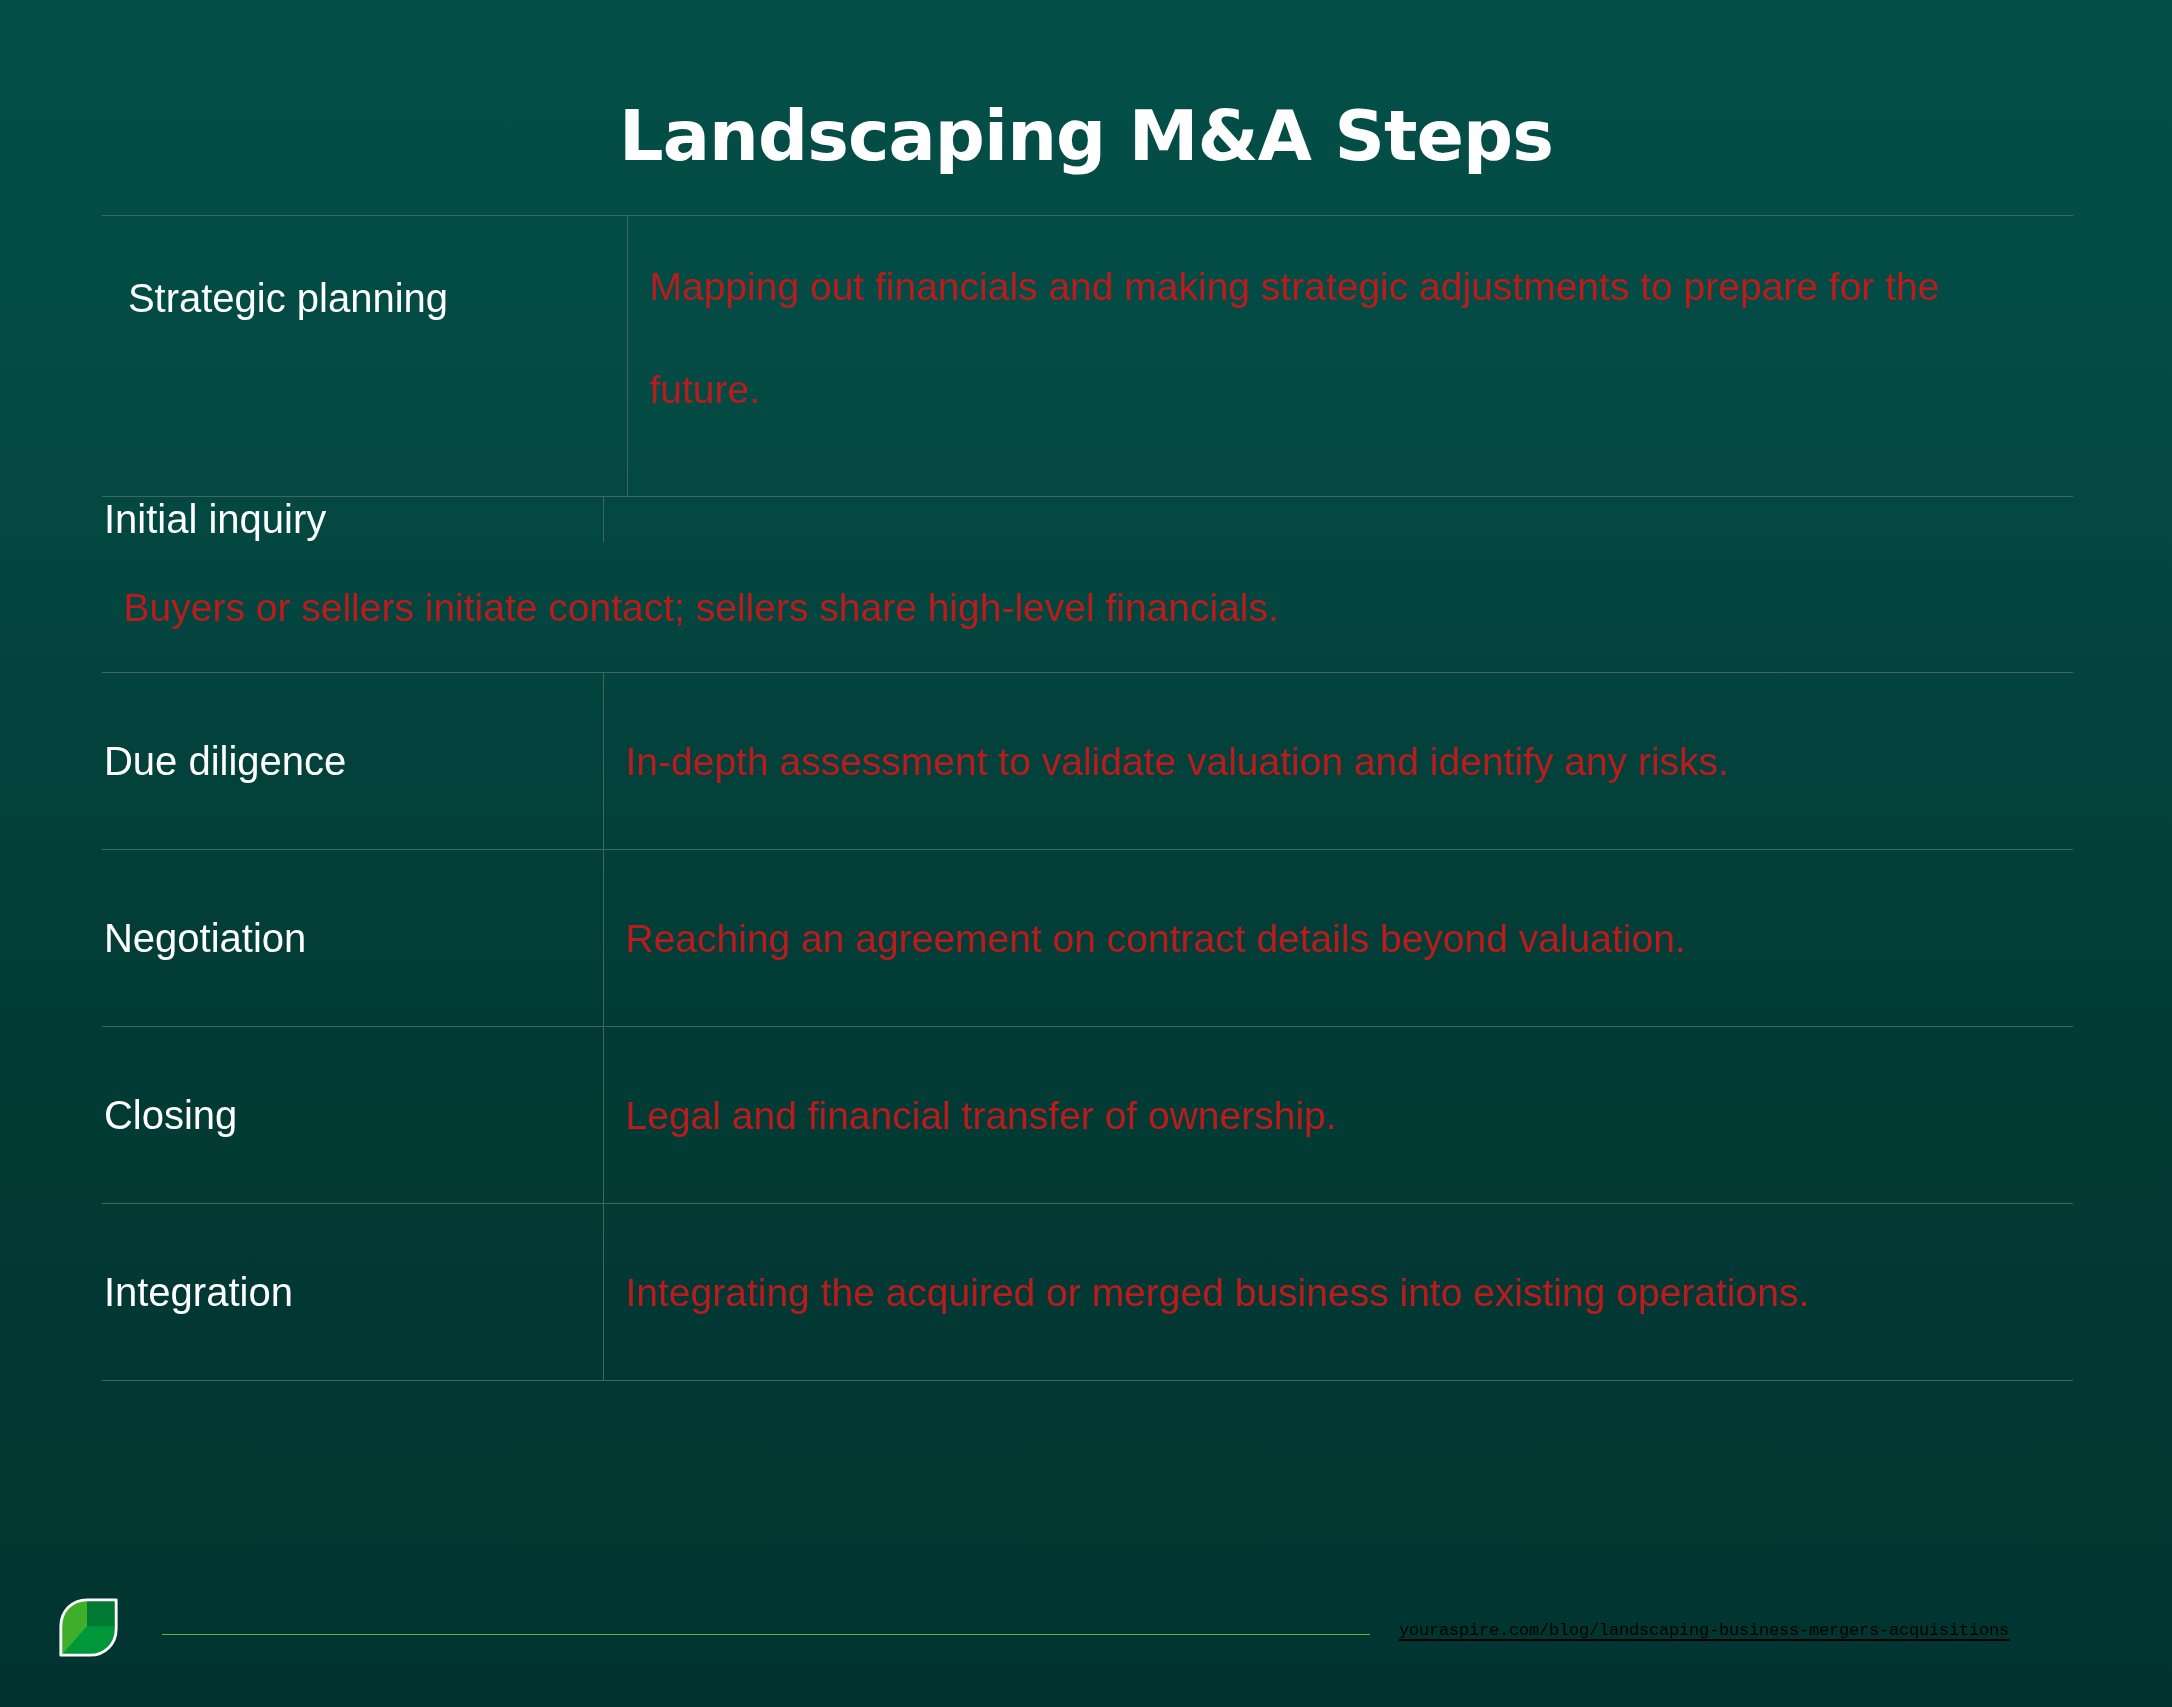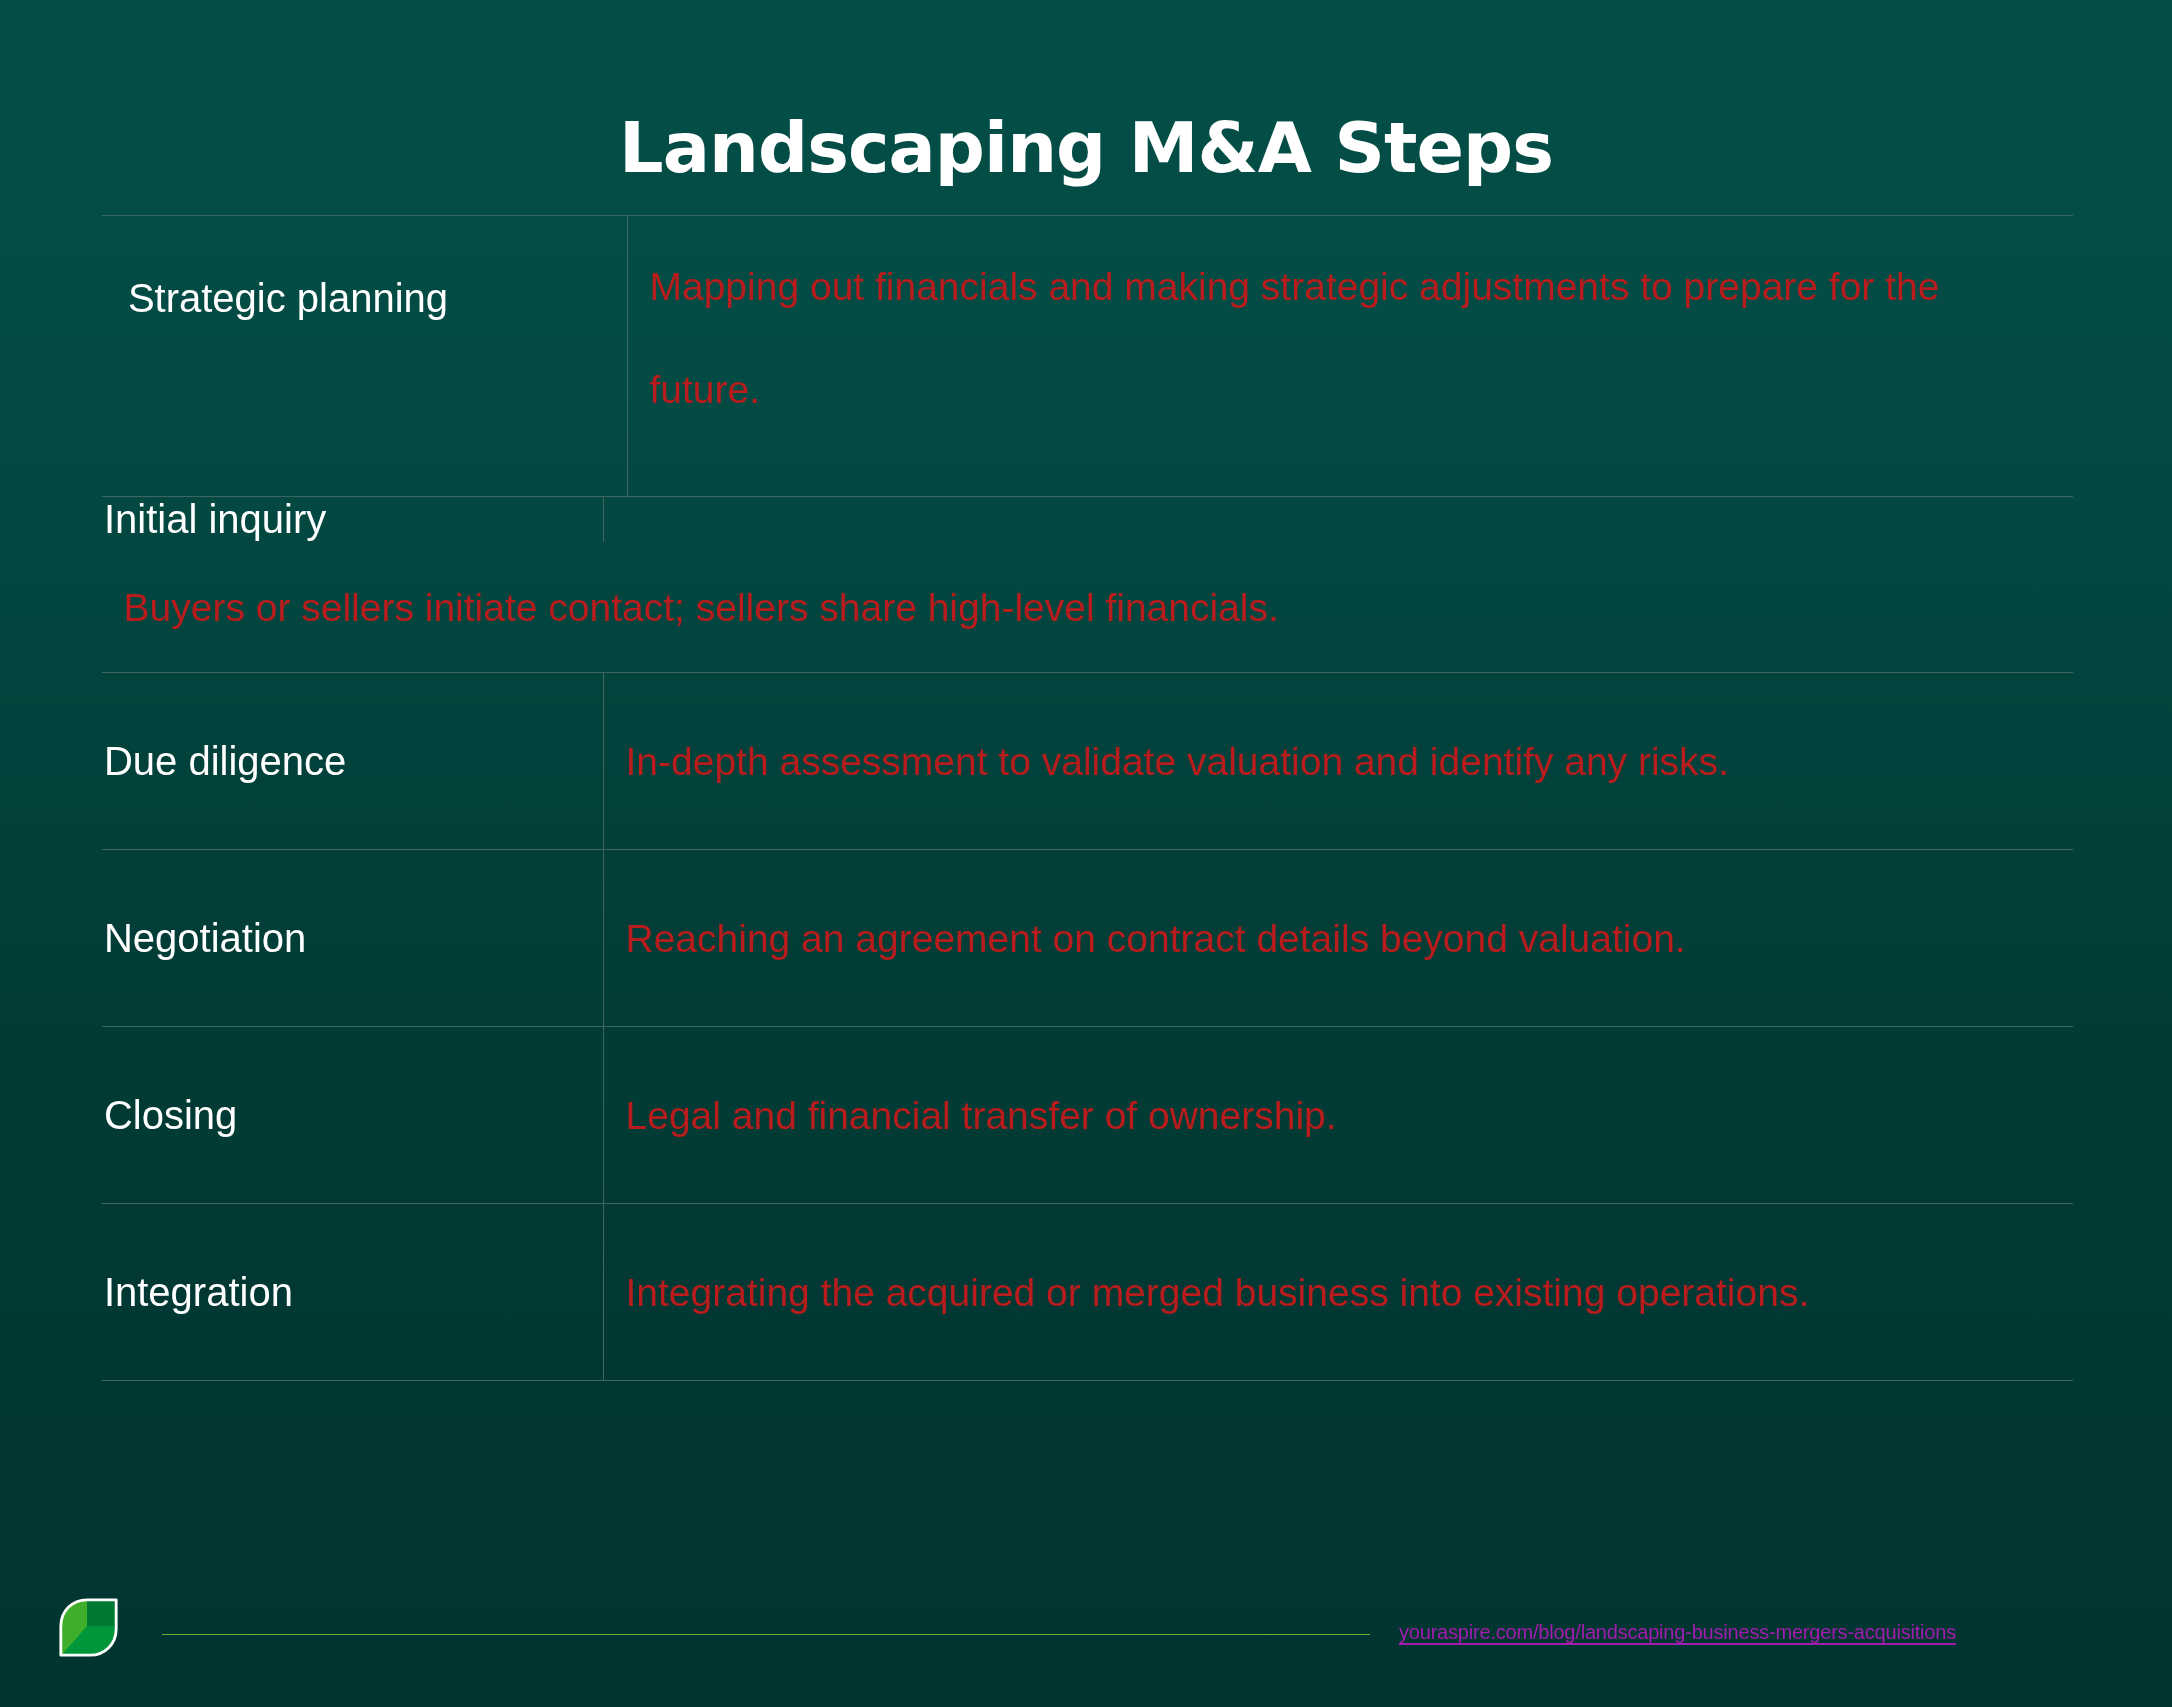--- a/index.html
+++ b/index.html
@@ -19,21 +19,21 @@
       position: absolute;
       left: 0;
       right: 0;
       top: 89px;
       text-align: center;
       font-family: "DejaVu Sans", sans-serif;
       font-weight: bold;
       font-size: 70px;
       letter-spacing: -0.9px;
       line-height: 94px;
-      margin: 12px;
+      margin: 0;
     }
     .table {
       position: absolute;
       left: 102px;
       top: 215px;
       width: 1971px;
       border-top: 1.9px solid #3f6660;
     }
     .row {
       display: flex;
@@ -90,23 +90,23 @@
       left: 162px;
       top: 1634px;
       width: 1208px;
       height: 1.4px;
       background: #6fb12e;
     }
     .footer-url {
       position: absolute;
       left: 1399px;
       top: 1621px;
-      font-family: Liberation Sans, sans-serif;
-      font-size: 20px;
-      color: #a21caf;
+      font-family: Liberation Mono, monospace;
+      font-size: 17px;
+      color: #000000;
       text-decoration: underline;
       text-decoration-thickness: 1.9px;
       text-underline-offset: 3.7px;
       white-space: nowrap;
       letter-spacing: -0.2px;
     }
   </style>
 </head>
 <body>
 

